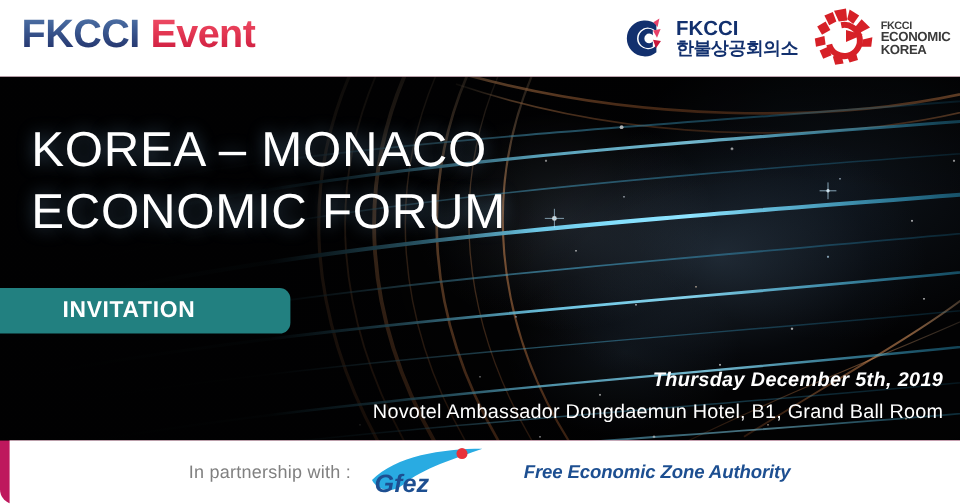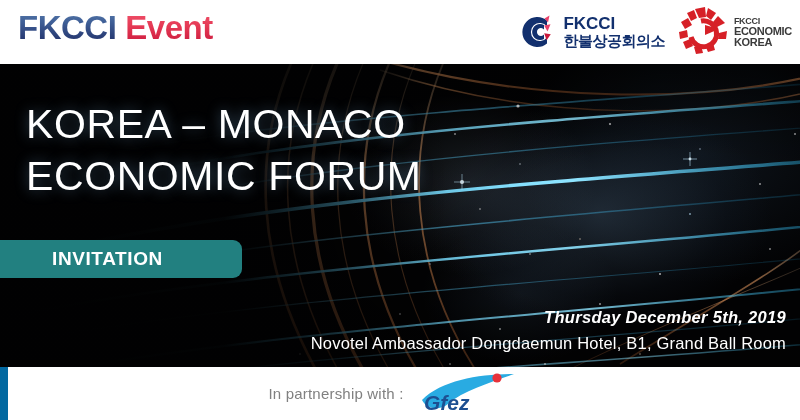--- a/index.html
+++ b/index.html
@@ -2,21 +2,21 @@
 <html><head>
 <meta charset="utf-8">
 <style>
   * { box-sizing: border-box; margin: 0; padding: 0; }
   html, body {
     width: 800px; height: 420px;
     background: #ffffff;
     font-family: "Liberation Sans", sans-serif;
     overflow: hidden;
   }
-  .page { position: relative; width: 800px; height: 420px; background: #0369a1; }
+  .page { position: relative; width: 800px; height: 420px; background: #be185d; border-radius: 12px; }
 
   
   .header { position: absolute; left: 0; top: 0; width: 800px; height: 64px; background: #fff; }
 
   .brand { position: absolute; left: 18px; top: 8px; font-size: 33px; font-weight: 700;
            letter-spacing: -0.5px; line-height: 40px; white-space: nowrap; }
   .brand .b1 {
     background: linear-gradient(180deg, #5b7fae 0%, #3f5f97 35%, #1d2a63 100%);
     -webkit-background-clip: text; background-clip: text; color: transparent;
     -webkit-text-fill-color: transparent;
@@ -266,16 +266,17 @@
 
     <div class="gfez-logo">
       <svg width="116" height="44" viewBox="0 0 116 44">
         <path d="M4 28 C24 8, 62 2, 96 2 C74 10, 46 18, 30 32 C20 40, 8 36, 4 28 Z" fill="#29abe2"></path>
         <circle cx="79" cy="6" r="4.6" fill="#e8313a"></circle>
         <text x="6" y="38" font-family="Liberation Sans, sans-serif" font-size="21" font-weight="700" font-style="italic" fill="#1d4f91">Gfez</text>
       </svg>
     </div>
 
     <div class="gfez-name">
+      <span class="g2">Free Economic Zone Authority</span>
     </div>
   </div>
 
 </div>
 
 </body></html>

